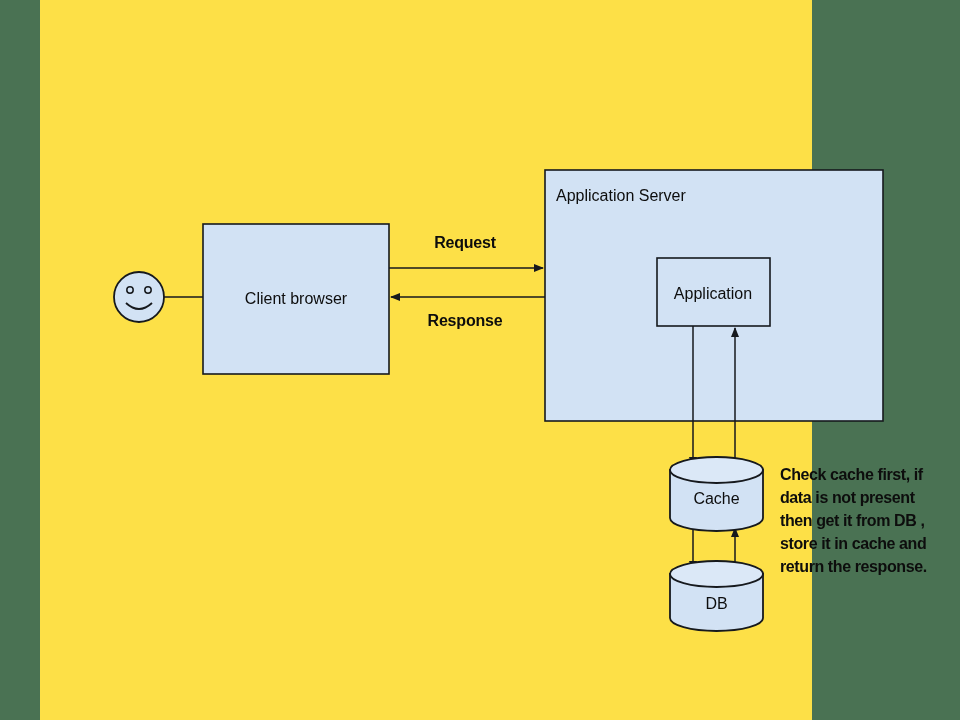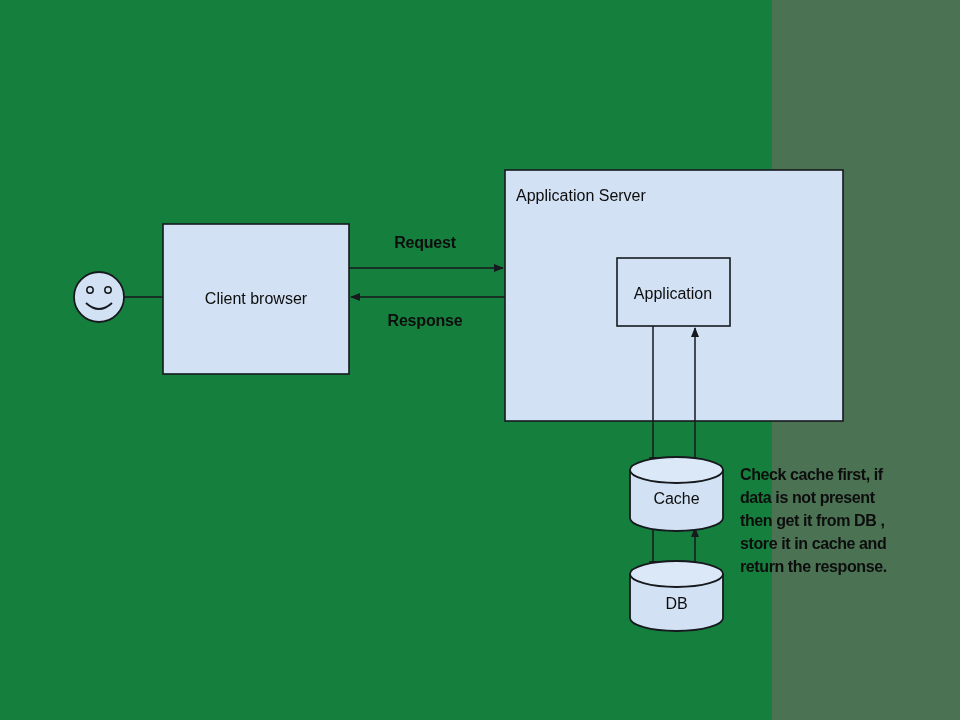--- a/index.html
+++ b/index.html
@@ -10,21 +10,22 @@
   body {
     width: 960px;
     height: 720px;
     overflow: hidden;
     font-family: "Liberation Sans", sans-serif;
   }
   #canvas {
     position: relative;
     width: 772px;
     height: 720px;
-    background: #15803d;
+    background: #fde047;
+    margin-left: 40px;
   }
   #diagram-svg {
     position: absolute;
     top: 0;
     left: 0;
     width: 960px;
     height: 720px;
   }
   .node-label {
     font-family: "Liberation Sans", sans-serif;

